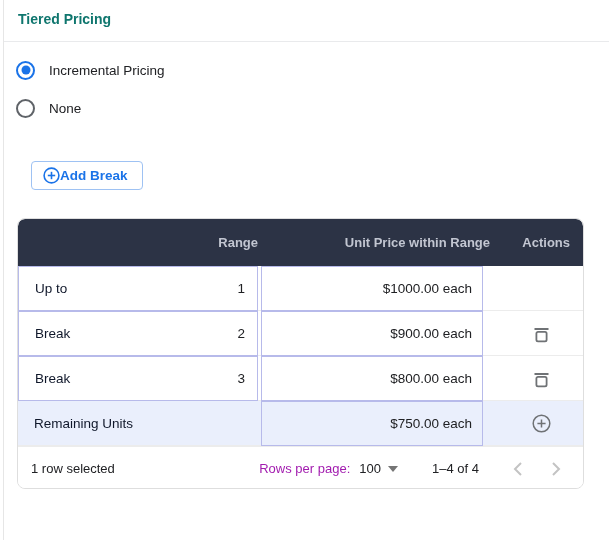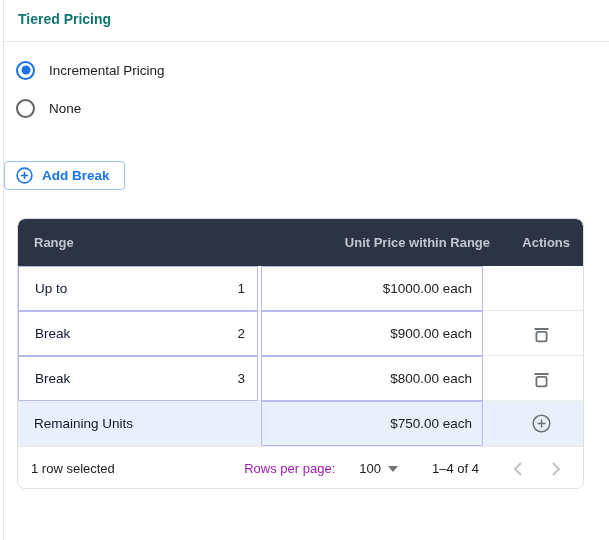--- a/index.html
+++ b/index.html
@@ -34,39 +34,39 @@
   }
   .radio-option.selected .radio-circle { border-color: #1a73e8; }
   .radio-option.selected .radio-circle::after {
     content: ""; position: absolute; left: 50%; top: 50%;
     width: 9px; height: 9px; border-radius: 50%;
     background: #1a73e8; transform: translate(-50%, -50%);
   }
   .radio-label { font-size: 13.5px; color: #202124; }
   
   .add-break-btn {
-    position: absolute; left: 4px; top: 161px; height: 29px;
-    display: inline-flex; align-items: center; gap: 9px;
+    position: absolute; left: 31px; top: 161px; height: 29px;
+    display: inline-flex; align-items: center; 
     padding: 0 14px 0 11px;
     background: #fff; border: 1px solid #9ec2f3; border-radius: 4px;
     color: #1a73e8; font-size: 13.5px; font-weight: bold;
     font-family: "Liberation Sans", sans-serif; cursor: pointer; justify-content: flex-end;
   }
   
   .pricing-table {
     position: absolute; left: 17px; top: 218px; width: 567px; height: 271px;
     border: 1px solid #dedede; border-radius: 8px; background: #fff;
     overflow: hidden;
   }
   .table-header {
     height: 47px; background: #2c3345; color: #c2c6d1;
     display: flex; align-items: center; font-size: 13px; font-weight: 600;
     border-radius: 7px 7px 0 0;
   }
-  .th-range { width: 240px; padding-left: 16px; }
+  .th-range { width: 240px; padding-left: 16px; text-align: right; }
   .th-price { width: 242px; text-align: right; padding-right: 10px; }
   .th-actions { flex: 1; text-align: right; padding-right: 13px; }
   .table-row {
     position: relative; height: 45px; border-bottom: 1px solid #ececec;
   }
   .table-row.selected { background: #eaeffc; }
   .cell-range {
     position: absolute; left: 0; top: 0; width: 240px; height: 45px;
     border: 1px solid #b7baea; display: flex; align-items: center;
     justify-content: space-between; padding: 0 12px 0 16px;
@@ -91,21 +91,21 @@
   }
   
   .table-footer {
     height: 44px; display: flex; align-items: center;
     padding: 0 14px 0 13px; font-size: 13px; color: #202124;
     border-top: 1px solid #ececec; background: #fff;
   }
   .footer-right { margin-left: auto; display: flex; align-items: center; }
   .rpp-label { color: #a21caf; }
   .rpp-select {
-    display: flex; align-items: center; gap: 7px; margin-left: 24px;
+    display: flex; align-items: center; gap: 7px; margin-left: 9px;
     cursor: pointer;
   }
   .caret-down {
     width: 0; height: 0; border-left: 5px solid transparent;
     border-right: 5px solid transparent; border-top: 6px solid #757575;
   }
   .range-text { margin-left: 34px; }
   .pager { display: flex; align-items: center; margin-left: 26px; gap: 12px; }
   .chev { width: 26px; height: 26px; display: flex; align-items: center;
     justify-content: center; background: none; border: none; cursor: default; }

